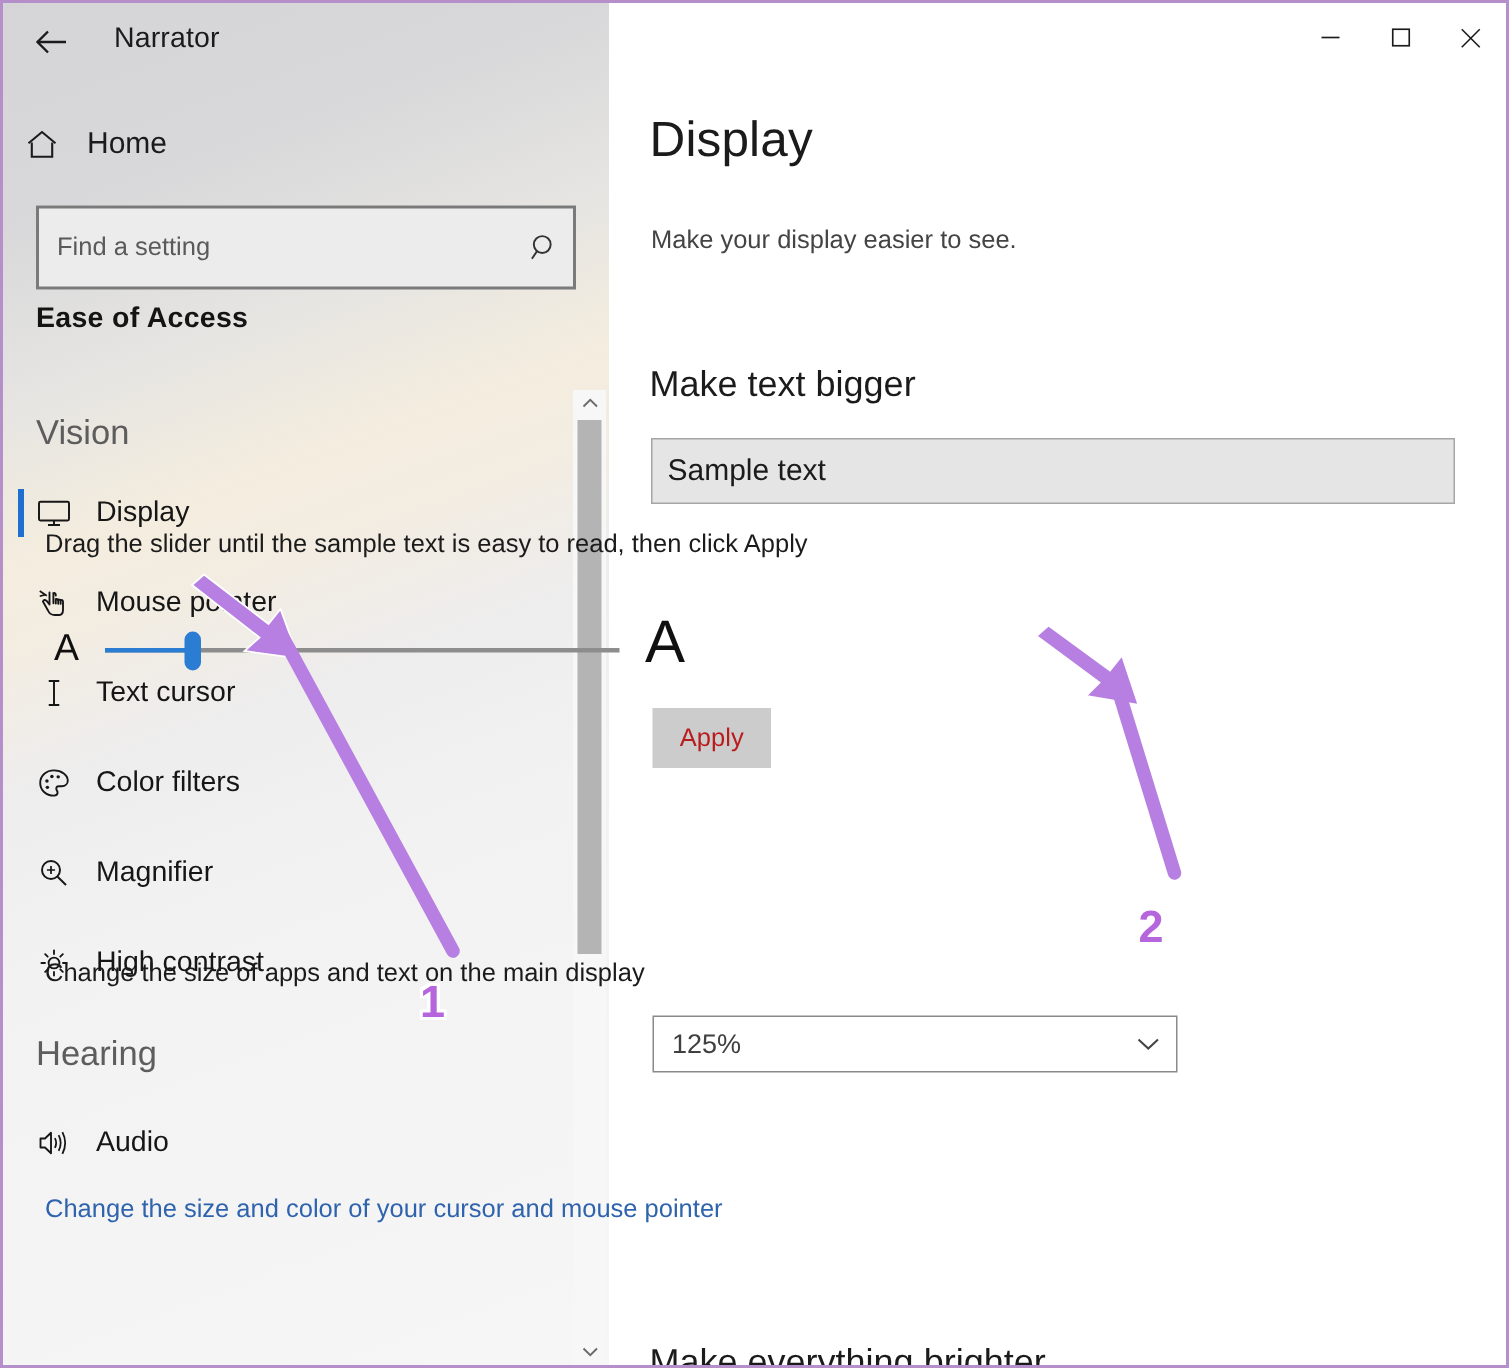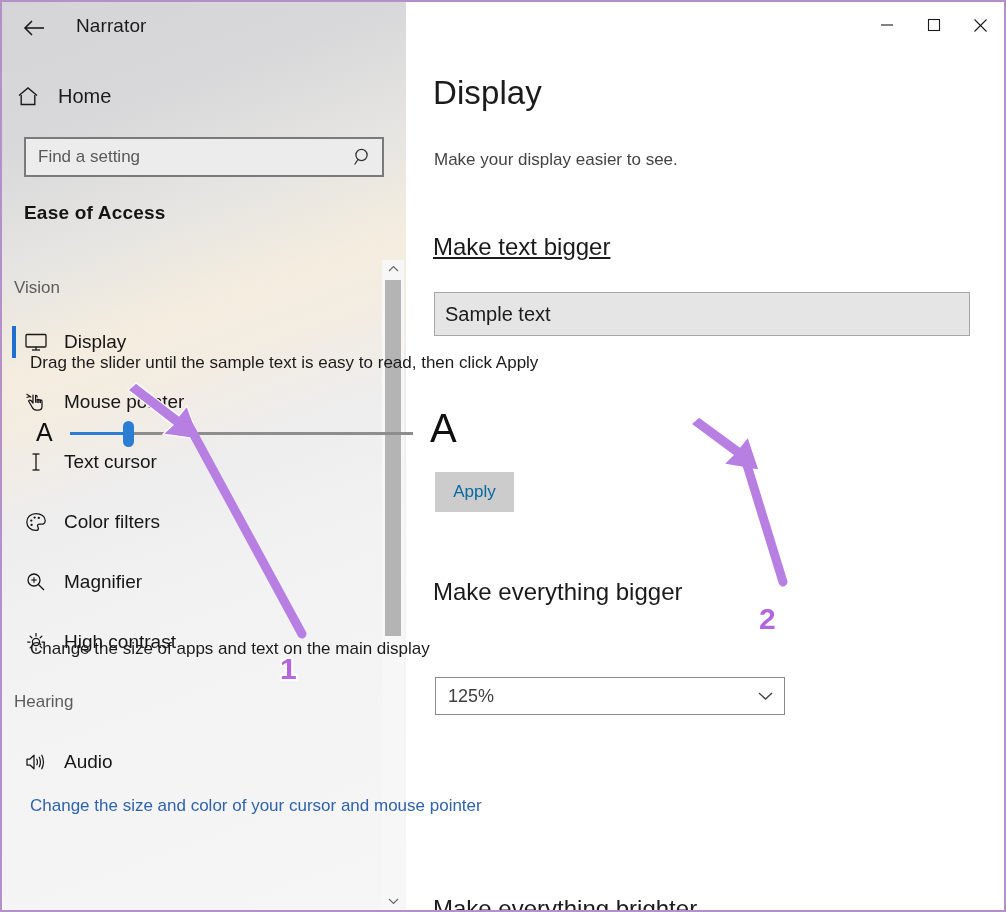--- a/index.html
+++ b/index.html
@@ -68,21 +68,21 @@
   }
   #home-label {
     font-size: 20px;
     color: #1b1b1b;
     margin-left: 10px;
   }
 
   #search-box {
     position: absolute;
     left: 22px; top: 135px;
-    width: 360px; height: 40px;
+    width: 360px; height: 56px;
     background: #ececec;
     border: 2px solid #7a7a7a;
     display: flex; align-items: center;
     cursor: text;
   }
   #search-input {
     flex: 1;
     border: none; outline: none; background: transparent;
     font-family: "Liberation Sans", sans-serif;
     font-size: 17px;
@@ -107,23 +107,23 @@
   
   #nav-scroll {
     position: absolute;
     left: 0; top: 262px;
     width: 378px;
     height: 646px;
     overflow: hidden;
   }
 
   .nav-group-title {
-    font-size: 17px;
+    font-size: 23px;
     color: #5d5d5d;
-    padding-left: 12px;
+    padding-left: 22px;
     height: 48px;
     display: flex; align-items: center;
   }
 
   .nav-item {
     position: relative;
     height: 60px;
     display: flex;
     align-items: center;
     padding-left: 22px;
@@ -217,21 +217,21 @@
     font-size: 17px;
     color: #444444;
   }
 
   .section-head {
     position: absolute;
     left: 27px;
     font-size: 24px;
     color: #1b1b1b;
   }
-  #sec-text-bigger { top: 231px; text-decoration: underline; }
+  #sec-text-bigger { top: 241px; }
   #sec-everything-bigger { top: 576px; }
   #sec-brighter { top: 893px; }
 
   #sample-box {
     position: absolute;
     left: 432px; top: 290px;
     width: 536px; height: 44px;
     border: 1px solid #a6a6a6;
     background: #e5e5e5;
     display: flex; align-items: center;
@@ -295,21 +295,21 @@
   }
 
   #apply-button {
     position: absolute;
     left: 433px; top: 470px;
     width: 79px; height: 40px;
     background: #cccccc;
     border: none;
     font-family: "Liberation Sans", sans-serif;
     font-size: 17px;
-    color: #0369a1;
+    color: #b91c1c;
     cursor: default;
   }
 
   #scale-desc {
     position: absolute;
     left: 28px; top: 637px;
     font-size: 17px;
     color: #1b1b1b;
   }
 
@@ -567,21 +567,20 @@
     <span id="slider-a-small">A</span>
     <div id="slider-track">
       <div id="slider-fill" style="width: 17%;"></div>
       <div id="slider-thumb" style="left: 17%;"></div>
     </div>
     <span id="slider-a-big">A</span>
   </div>
 
   <button id="apply-button">Apply</button>
 
-  <div class="section-head" id="sec-everything-bigger" style="position:absolute;left:431px;">Make everything bigger</div>
 
   <div id="scale-desc">Change the size of apps and text on the main display</div>
 
   <div id="scale-select">
     <span id="scale-value">125%</span>
     <span id="scale-chevron">
       <svg width="15" height="10" viewBox="0 0 15 10">
           <path d="M1 2 L7.5 8 L14 2" stroke="#444" stroke-width="1.35" fill="none"></path>
         </svg>
     </span>

